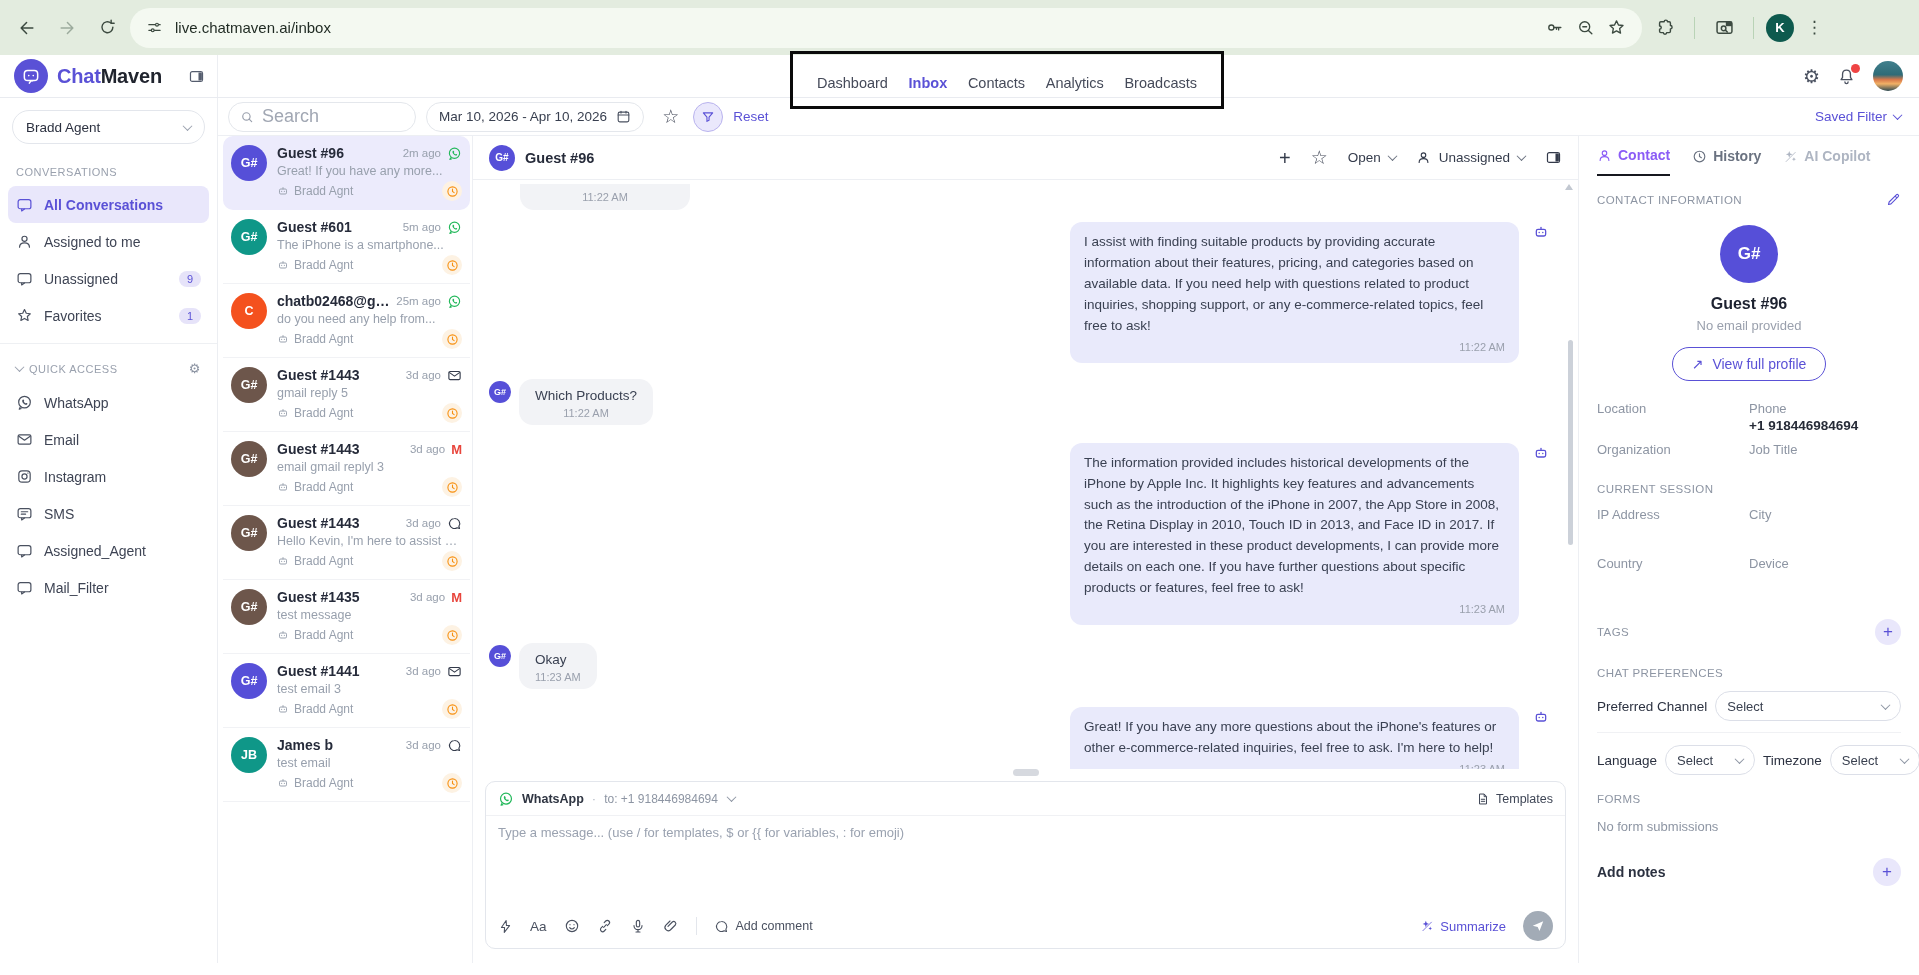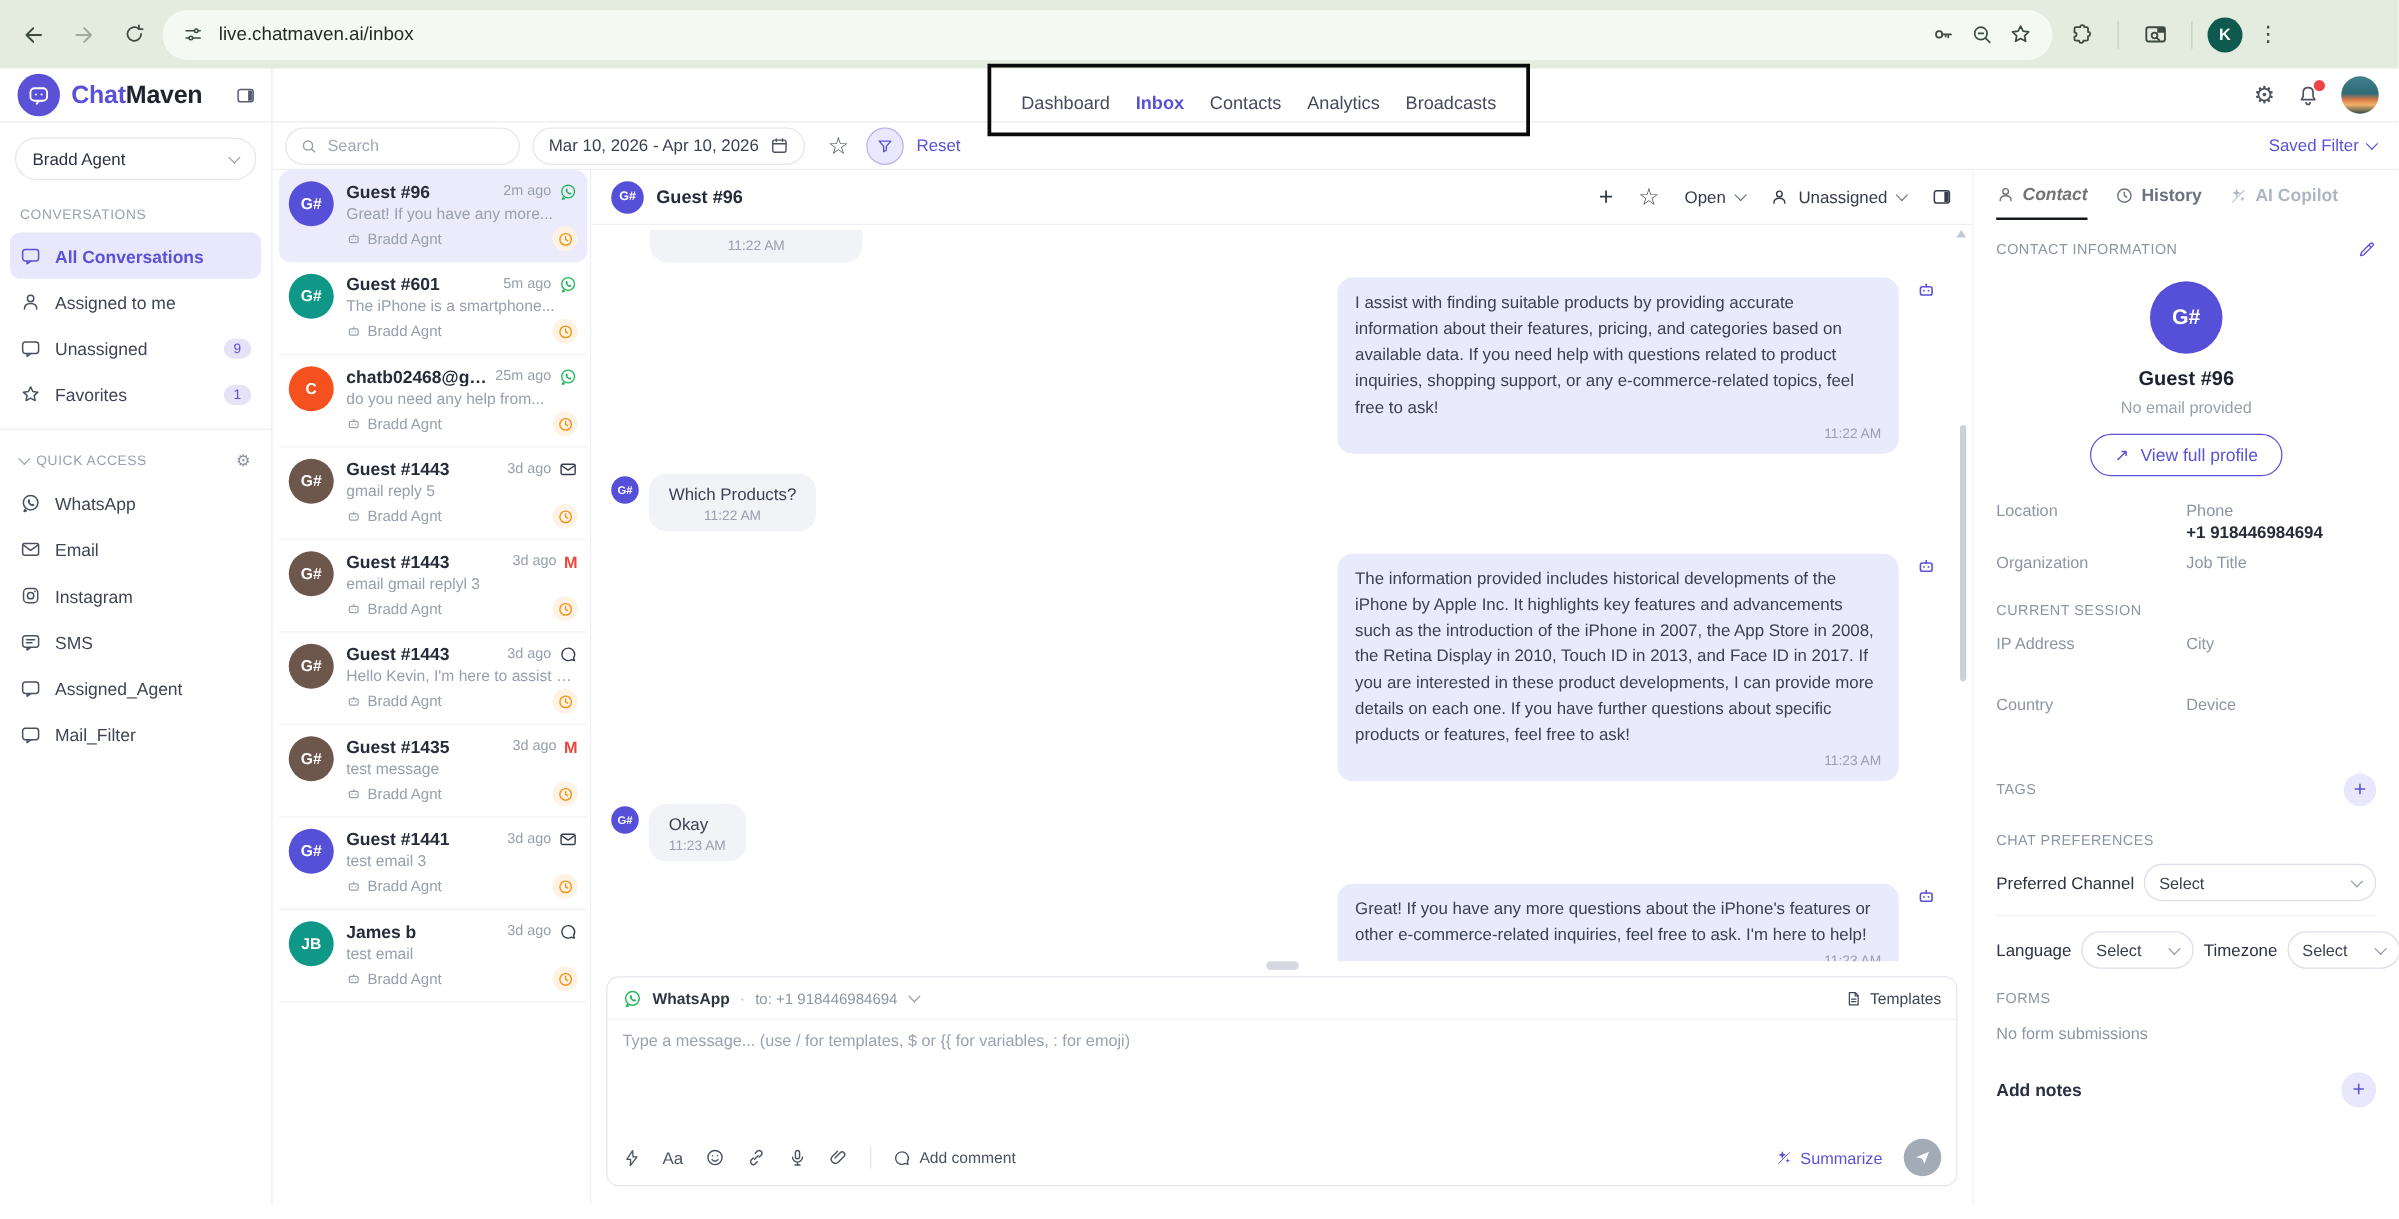--- a/index.html
+++ b/index.html
@@ -56,21 +56,21 @@
   .side-label .gear-sm { margin-left:auto; font-size:13px; color:#8a92a1; }
   .s-item { height:37px; display:flex; align-items:center; gap:11px; padding:0 16px; font-size:14px; color:#3e4454; cursor:default; }
   .s-item .ic { color:#4a5160; display:flex; }
   .s-item.active { margin:0 8px; padding:0 8px; border-radius:8px; background:#e9e7fb; color:#5a51d6; font-weight:bold; }
   .s-item.active .ic { color:#5a51d6; }
   .badge { margin-left:auto; background:#e6e3f9; color:#5a51d6; border-radius:10px; font-size:11px; padding:2px 8px; }
   .side-div { height:1px; background:#eef0f3; margin:9px 0; }
 
   
   .search-box { width:188px; height:30px; border:1px solid #e4e7ec; border-radius:15px; display:flex; align-items:center; gap:8px; padding:0 11px; color:#9aa0ad; }
-  .search-box input { border:none; outline:none; background:transparent; font-size:13px; width:100%; font-family:inherit; color:#3a4150; }
+  .search-box input { border:none; outline:none; background:transparent; font-size:18px; width:100%; font-family:inherit; color:#3a4150; }
   .search-box input::placeholder { color:#a1a7b3; }
   .date-pill { height:30px; border:1px solid #e4e7ec; border-radius:15px; display:flex; align-items:center; gap:9px; padding:0 12px; font-size:13.5px; color:#383f4f; }
   .date-pill .ic { color:#4a5160; }
   .star-glyph { font-size:19px; color:#3f4555; margin-left:8px; }
   .filter-circle { width:30px; height:30px; border-radius:50%; background:#eae8fc; border:1px solid #b9b3ee; display:flex; align-items:center; justify-content:center; color:#5a51d6; margin-left:4px; }
   .reset-link { font-size:13.5px; color:#5a51d6; }
   .saved-filter { margin-left:auto; padding-right:18px; display:flex; align-items:center; gap:7px; font-size:13.5px; color:#5a51d6; }
 
   
   .c-item { height:74px; display:flex; gap:10px; padding:9px 8px 8px; border-bottom:1px solid #f1f2f5; }
@@ -131,21 +131,21 @@
   .tool { color:#4a5160; display:flex; align-items:center; }
   .aa { font-size:13.5px; color:#4a5160; }
   .v-div { width:1px; height:18px; background:#e3e6ec; }
   .add-comment { display:flex; align-items:center; gap:7px; font-size:12.5px; color:#4a5160; }
   .summarize { margin-left:auto; display:flex; align-items:center; gap:6px; font-size:13px; color:#5a51d6; }
   .send-btn { width:30px; height:30px; border-radius:50%; background:#a2abb6; display:flex; align-items:center; justify-content:center; border:none; }
 
   
   .cp-tabs { height:40px; display:flex; align-items:center; gap:22px; padding:0 18px; }
   .cp-tab { display:flex; align-items:center; gap:6px; font-size:14px; height:100%;font-weight:bold; }
-  .cp-tab.active { color:#737373; font-weight:bold; border-bottom:2.5px solid #16181f;font-style:italic; }
+  .cp-tab.active { color:#8b5cf6; font-weight:bold; border-bottom:2.5px solid #16181f; }
   .cp-tab.normal { color:#6a7280; }
   .cp-tab.dim { color:#aeb5c2; }
   .cp-section { padding:0 18px; }
   .caps { font-size:11.5px; letter-spacing:.4px; color:#8d95a3; }
   .info-row { display:flex; align-items:center; justify-content:space-between; margin-top:16px; }
   .pencil { color:#5a51d6; }
   .cp-avatar { width:58px; height:58px; border-radius:50%; background:#564fd8; color:#fff; font-size:17px; font-weight:bold; display:flex; align-items:center; justify-content:center; margin:18px auto 12px; }
   .cp-name { text-align:center; font-size:16px; font-weight:bold; color:#1d2230; }
   .cp-noemail { text-align:center; font-size:13px; color:#9aa0ad; margin-top:5px; }
   .vfp-wrap { text-align:center; margin-top:14px; }

